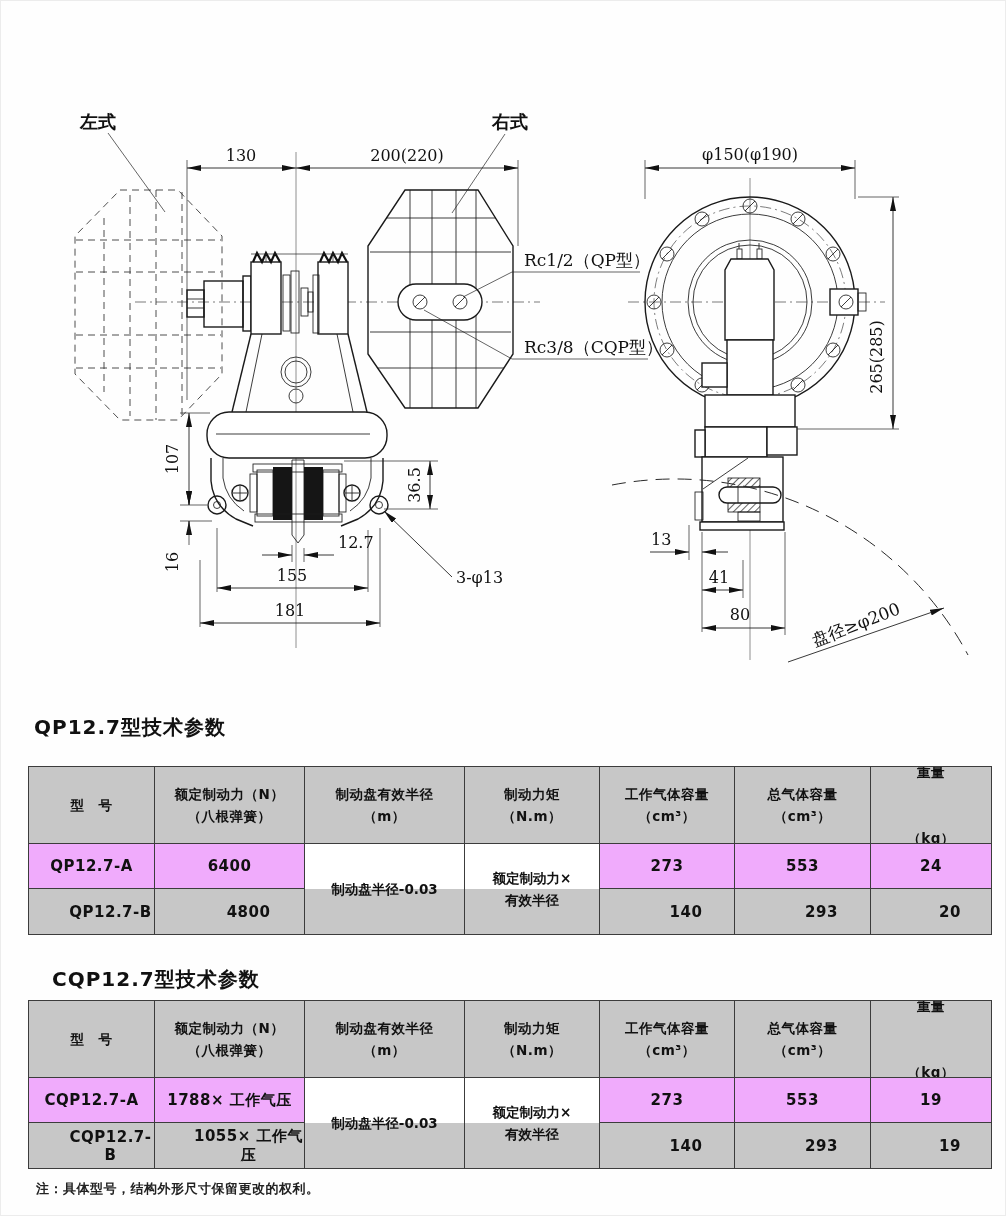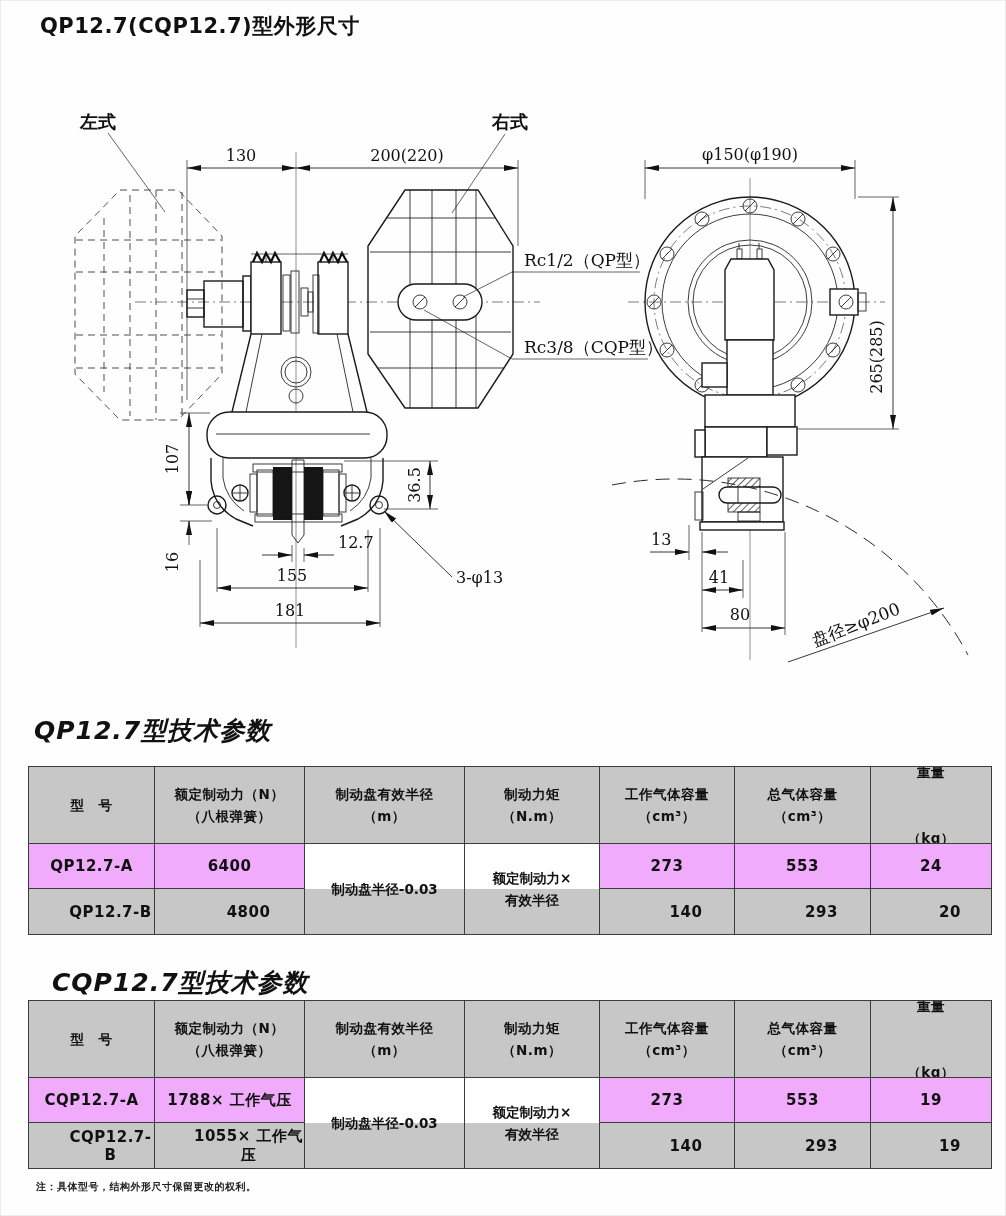--- a/index.html
+++ b/index.html
@@ -2,23 +2,23 @@
 <html><head>
 <meta charset="utf-8">
 <style>
   html,body { margin:0; padding:0; background:#ffffff; }
   .page {
     position:relative; width:1006px; height:1216px; background:#fefefe;
     font-family:"DejaVu Sans","Liberation Sans",sans-serif; color:#111;
     overflow:hidden; box-shadow: inset 0 0 0 1px #ececec;
   }
   .page-title { position:absolute; left:40px; top:12px; font-size:21px; font-weight:bold; letter-spacing:0.5px; }
-  .sec-title  { position:absolute; font-size:25px; font-weight:bold; letter-spacing:1px;font-style:italic; }
+  .sec-title  { position:absolute; font-size:20px; font-weight:bold; letter-spacing:1px; }
   .caption    { position:absolute; left:318px; top:666px; font-size:17px; font-weight:600; letter-spacing:1px; }
-  .footnote   { position:absolute; left:36px; top:1180px; font-size:10px; font-weight:600; color:#222; letter-spacing:0.5px; }
+  .footnote   { position:absolute; left:36px; top:1180px; font-size:13px; font-weight:600; color:#222; letter-spacing:0.5px; }
 
   svg.draw { position:absolute; left:0; top:0; }
 
   
   .ln     { stroke:#1a1a1a; stroke-width:1.4; fill:none; }
   .lnthin { stroke:#1a1a1a; stroke-width:0.85; fill:none; }
   .lnfill { stroke:#1a1a1a; stroke-width:1.4; fill:#ffffff; }
   .pad    { fill:#151515; stroke:none; }
   .dash   { stroke:#3a3a3a; stroke-width:0.9; fill:none; stroke-dasharray:7 5; }
   .bigdash{ stroke:#2a2a2a; stroke-width:1; fill:none; stroke-dasharray:14 8; }
@@ -44,21 +44,20 @@
   .hd  { background:#c7c7c7; font-weight:bold; font-size:13.5px; line-height:1.65; letter-spacing:0.5px; }
   .b   { font-size:15px; font-weight:600; background:#f0abfc; letter-spacing:0.5px; }
   .shaded { background:#c7c7c7;padding-left:38px; }
   .merge  { background:linear-gradient(to bottom,#ffffff 50%,#c7c7c7 50%); font-weight:bold; font-size:13.5px; line-height:1.65; }
 </style>
 </head>
 <body>
 
 <div class="page">
 
-  <div class="page-title">QP12.7(CQP12.7)型外形尺寸</div>
 
   <svg class="draw" width="1006" height="700" viewBox="0 0 1006 700">
     <defs>
       <marker id="arr" markerUnits="userSpaceOnUse" markerWidth="14" markerHeight="6" refX="14" refY="3" orient="auto-start-reverse">
         <path d="M0,0 L14,3 L0,6 Z" fill="#111"></path>
       </marker>
       <pattern id="hatch" width="5" height="5" patternUnits="userSpaceOnUse" patternTransform="rotate(45)">
         <line x1="0" y1="0" x2="0" y2="5" stroke="#222" stroke-width="1.4"></line>
       </pattern>
     </defs>

